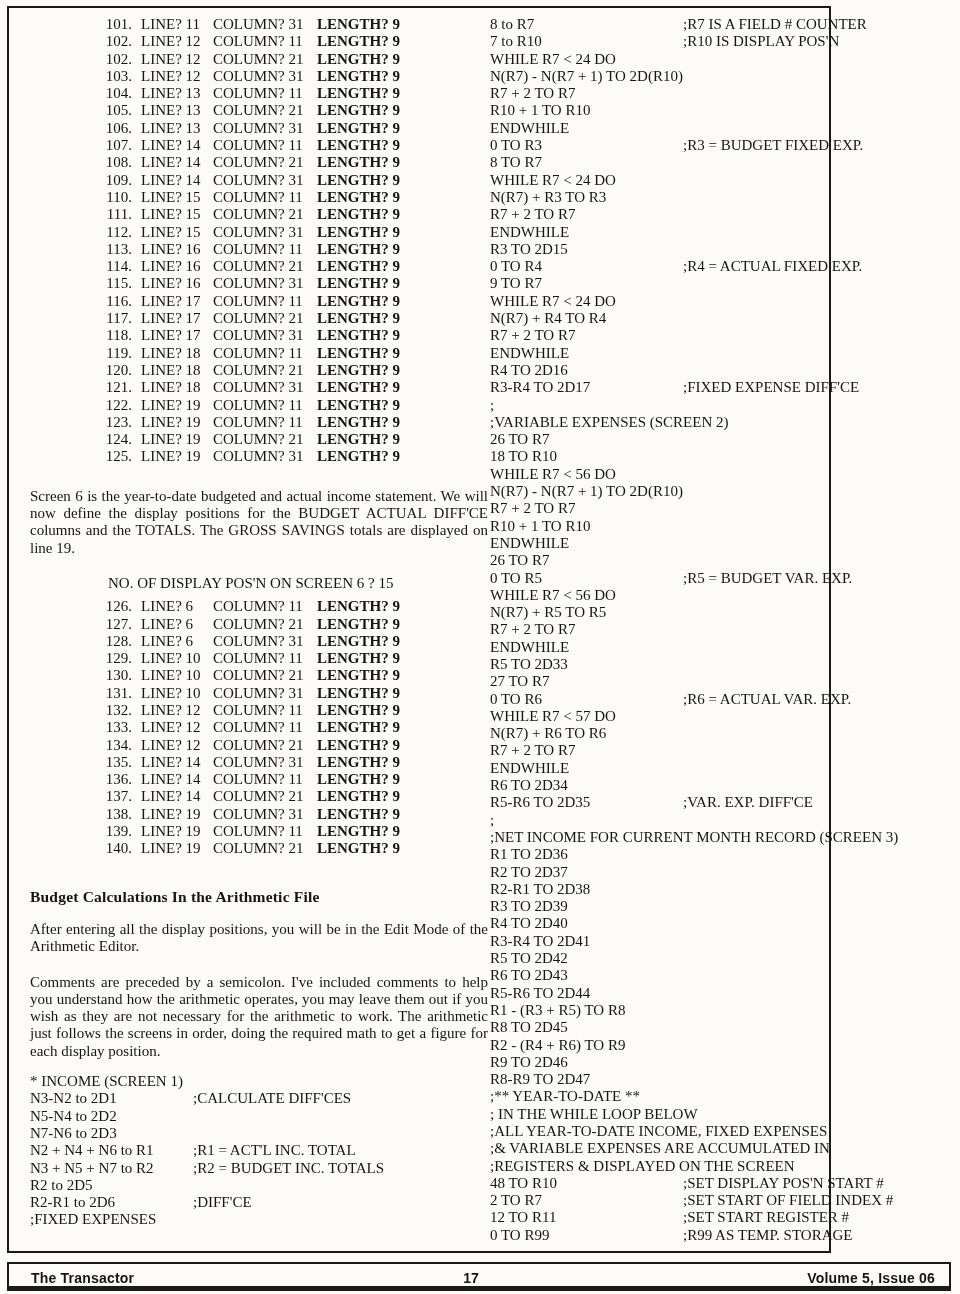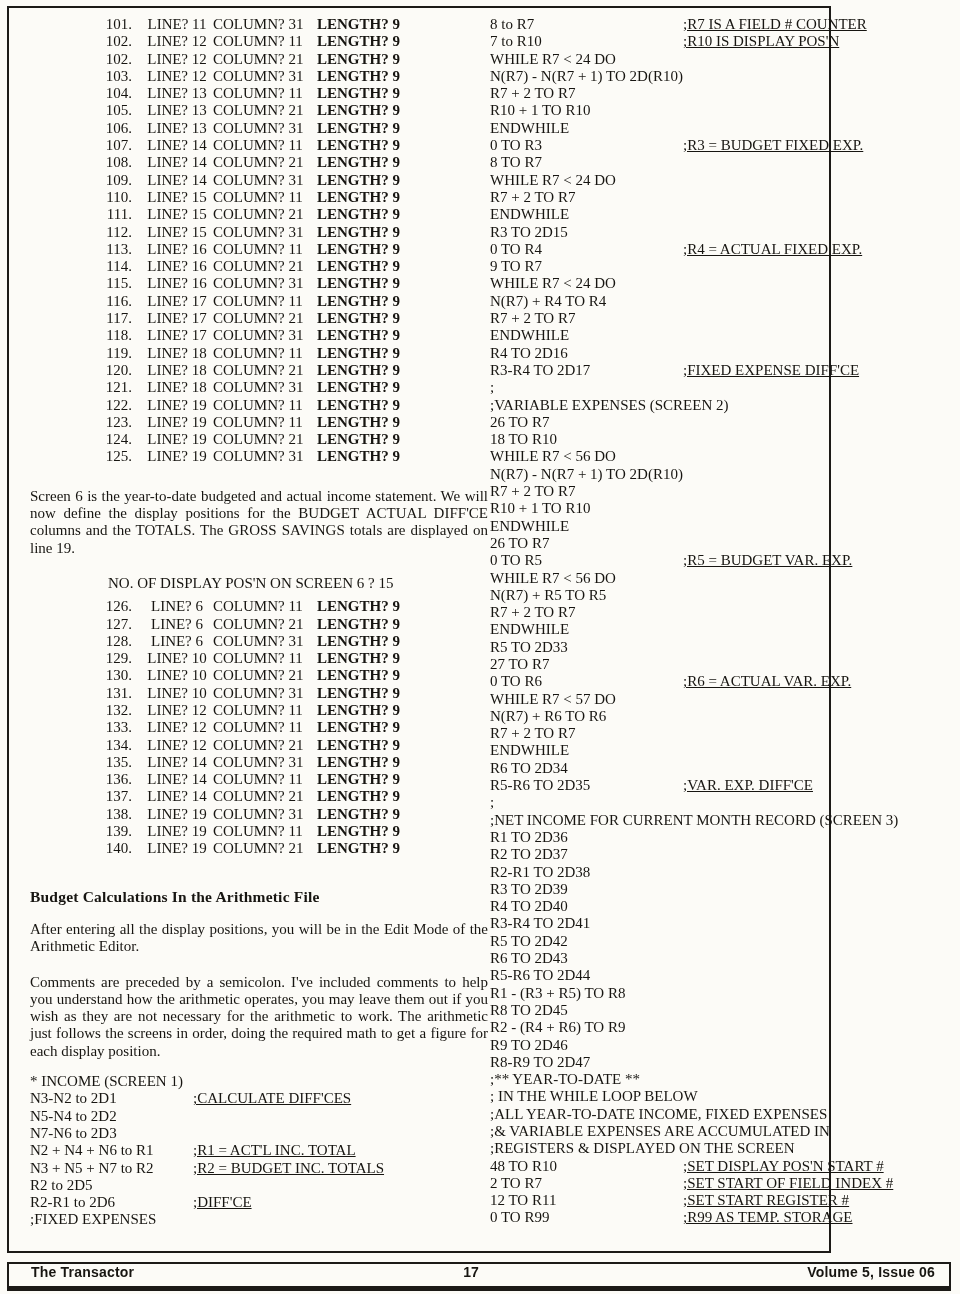--- a/index.html
+++ b/index.html
@@ -14,44 +14,44 @@
     border:2px solid #1c1a17;box-sizing:border-box;background:#fcfbf7;
   }
   .col{position:absolute;top:8px;font-size:15px;line-height:17.3px;}
   .col-left{left:21px;width:458px;}
   .col-right{left:481px;width:456px;}
 
   
   .plist{}
   .lrow{display:flex;height:17.3px;padding-left:68px;white-space:nowrap;}
   .lrow .c0{width:34px;text-align:right;}
-  .lrow .c1{width:72px;margin-left:9px;text-align:center;}
+  .lrow .c1{width:72px;margin-left:9px;}
   .lrow .c2{width:104px;}
   .lrow .c3{flex:1;font-weight:bold;}
 
   .para{margin:0;text-align:justify;}
   .para.p1{margin-top:22px;}
   .prompt{margin-top:18px;margin-left:78px;white-space:nowrap;}
   .plist.second{margin-top:6px;}
   .heading{margin-top:30px;font-weight:bold;font-size:15.5px;letter-spacing:.2px;}
   .para.p2{margin-top:16px;}
   .para.p3{margin-top:18px;}
 
   
   .codeblock{white-space:nowrap;}
   .codeblock.left-code{margin-top:13px;}
   .code-line{position:relative;height:17.3px;}
-  .code-line .cc{position:absolute;top:0;left:193px;text-decoration:underline;}
+  .code-line .cc{position:absolute;top:0;left:193px;}
   .left-code .code-line .cc{left:163px;}
 
   
   .footer{
     position:absolute;left:7px;top:1262px;width:944px;height:29px;
     border:2px solid #1c1a17;border-bottom-width:5px;box-sizing:border-box;
-    background:#fcfbf7;display:flex;align-items:flex-start;
+    background:#fcfbf7;display:flex;align-items:flex-end;
     font-family:"Liberation Sans", "DejaVu Sans", sans-serif;
     font-weight:bold;font-size:14px;
   }
   .footer .f-left{margin-left:22px;position:relative;z-index:2;letter-spacing:.2px;}
   .footer .f-center{position:absolute;left:0;right:16px;text-align:center;z-index:1;}
   .footer .f-right{margin-left:auto;margin-right:14px;position:relative;z-index:2;letter-spacing:.2px;}
 </style>
 </head>
 <body>
 
@@ -340,20 +340,21 @@
           <div class="code-line"><span class="ct">8 to R7</span><span class="cc">;R7 IS A FIELD # COUNTER</span></div>
           <div class="code-line"><span class="ct">7 to R10</span><span class="cc">;R10 IS DISPLAY POS'N</span></div>
           <div class="code-line"><span class="ct">WHILE R7 &lt; 24 DO</span></div>
           <div class="code-line"><span class="ct">N(R7) - N(R7 + 1) TO 2D(R10)</span></div>
           <div class="code-line"><span class="ct">R7 + 2 TO R7</span></div>
           <div class="code-line"><span class="ct">R10 + 1 TO R10</span></div>
           <div class="code-line"><span class="ct">ENDWHILE</span></div>
           <div class="code-line"><span class="ct">0 TO R3</span><span class="cc">;R3 = BUDGET FIXED EXP.</span></div>
           <div class="code-line"><span class="ct">8 TO R7</span></div>
           <div class="code-line"><span class="ct">WHILE R7 &lt; 24 DO</span></div>
+          <div class="code-line"><span class="ct">N(R7) + R3 TO R3</span></div>
           <div class="code-line"><span class="ct">R7 + 2 TO R7</span></div>
           <div class="code-line"><span class="ct">ENDWHILE</span></div>
           <div class="code-line"><span class="ct">R3 TO 2D15</span></div>
           <div class="code-line"><span class="ct">0 TO R4</span><span class="cc">;R4 = ACTUAL FIXED EXP.</span></div>
           <div class="code-line"><span class="ct">9 TO R7</span></div>
           <div class="code-line"><span class="ct">WHILE R7 &lt; 24 DO</span></div>
           <div class="code-line"><span class="ct">N(R7) + R4 TO R4</span></div>
           <div class="code-line"><span class="ct">R7 + 2 TO R7</span></div>
           <div class="code-line"><span class="ct">ENDWHILE</span></div>
           <div class="code-line"><span class="ct">R4 TO 2D16</span></div>

